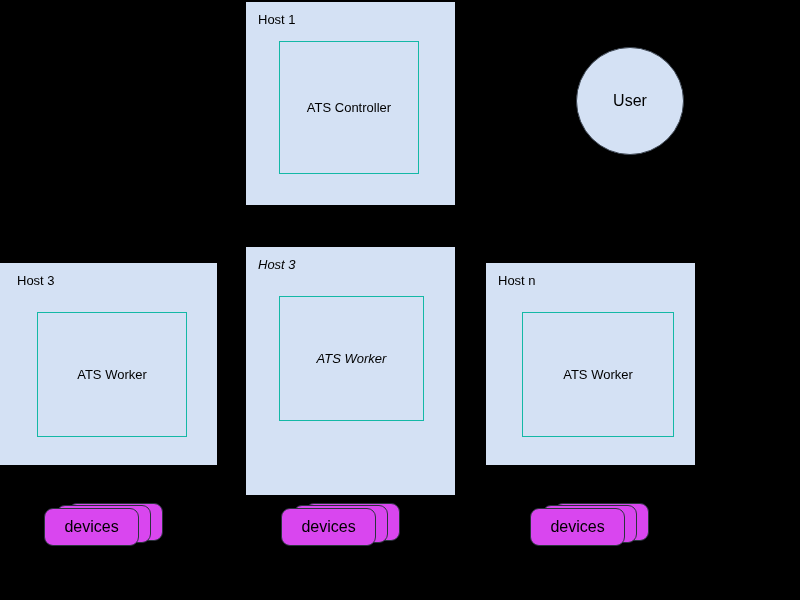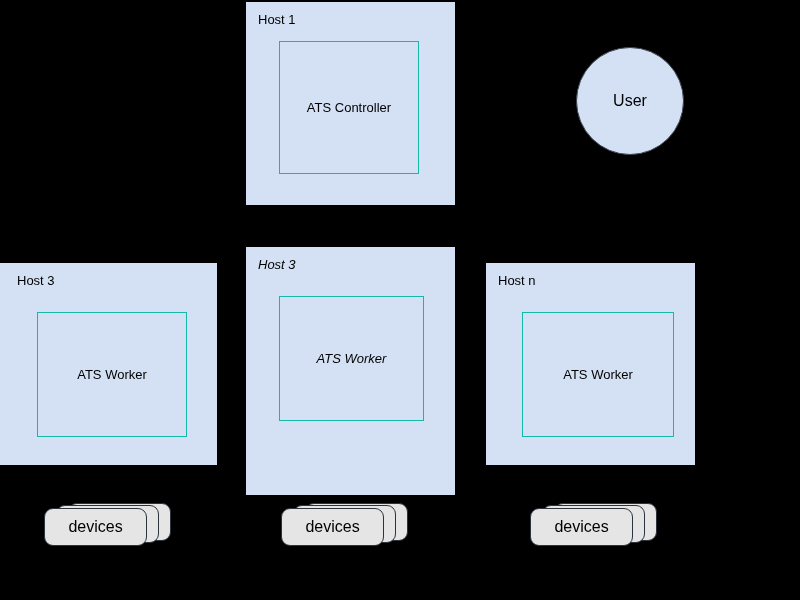--- a/index.html
+++ b/index.html
@@ -70,23 +70,23 @@
 
   
   .devices-stack {
     position: absolute;
     width: 128px;
     height: 46px;
   }
   .devices-sheet {
     position: absolute;
     top: 0;
-    width: 103px;
+    width: 95px;
     height: 38px;
-    background: #e5e5e5;
+    background: #d946ef;
     border: 1px solid #2b333d;
     border-radius: 9px;
   }
   .devices-sheet.s3 { left: 24px; top: 0px;  }
   .devices-sheet.s2 { left: 12px; top: 2px;  }
   .devices-sheet.s1 { left: 0px;  top: 5px;  display: flex; align-items: center; justify-content: center; }
   .devices-label {
     font-size: 16px;
     line-height: 18px;
     color: #000000;

